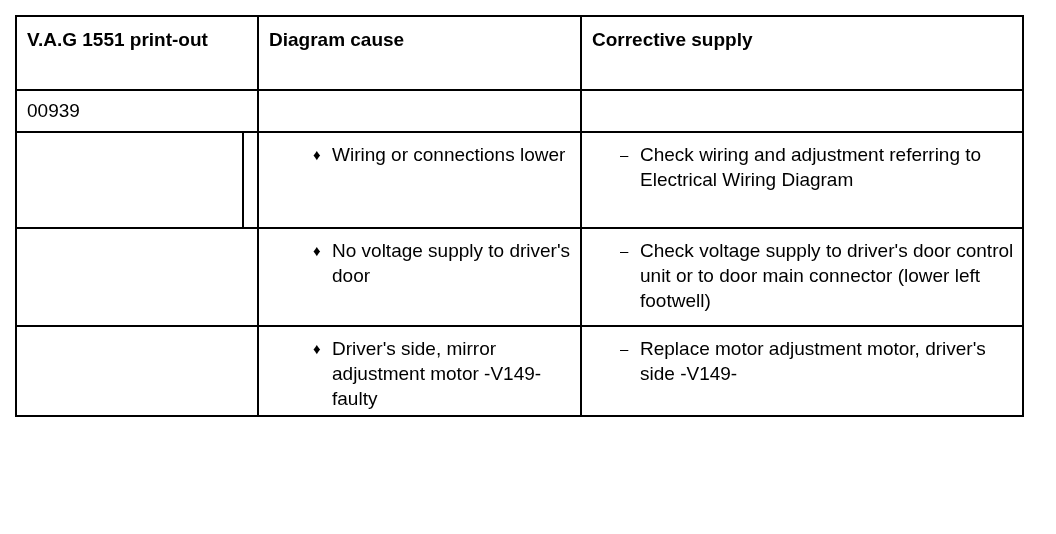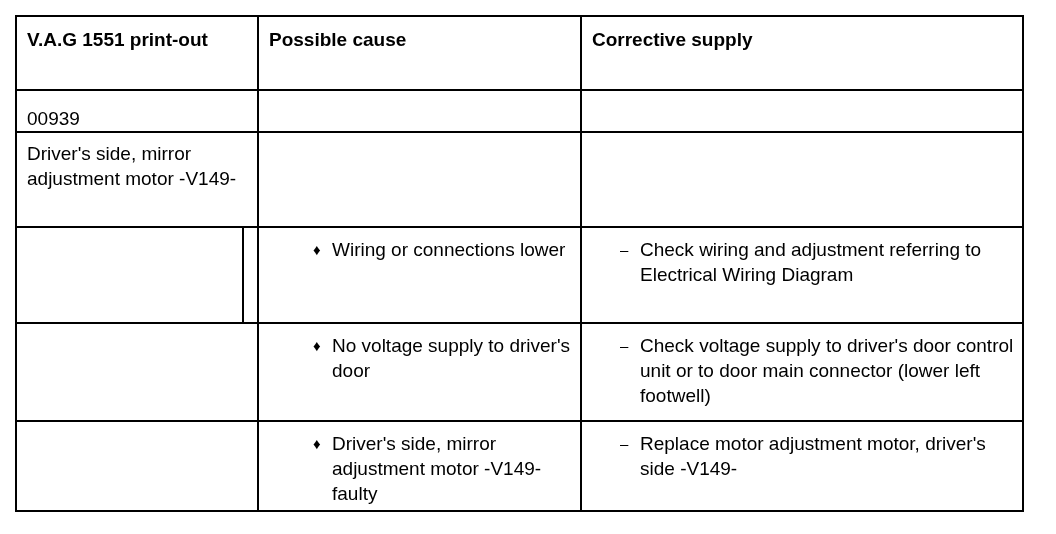--- a/index.html
+++ b/index.html
@@ -59,21 +59,21 @@
     letter-spacing: 0px;
     padding: 11px 10px 0 10px;
   }
 
   
   .code-cell { height: 40px; }
   .code-text {
     display: block;
     font-size: 19px;
     line-height: 23px;
-    padding: 16px 10px 0 10px;
+    padding: 8px 10px 0 10px;
   }
 
   
   .name-cell { height: 93px; }
   .name-text {
     display: block;
     font-size: 19px;
     line-height: 25px;
     padding: 8px 10px 0 10px;
   }
@@ -143,42 +143,35 @@
         <col class="c2">
         <col class="c3">
     </colgroup>
     <tbody>
 
       <tr>
         <th class="hdr-cell">
           <span class="hdr-text">V.A.G 1551 print-out</span>
         </th>
         <th class="hdr-cell">
-          <span class="hdr-text">Possible cause</span>
+          <span class="hdr-text">Diagram cause</span>
         </th>
         <th class="hdr-cell">
           <span class="hdr-text">Corrective supply</span>
         </th>
       </tr>
 
       <tr class="code-row">
         <td class="code-cell">
           <span class="code-text">00939</span>
         </td>
         <td class="code-cell blank-cell"></td>
         <td class="code-cell blank-cell"></td>
       </tr>
 
-      <tr class="name-row">
-        <td class="name-cell">
-          <span class="name-text">Driver's side, mirror adjustment motor -V149-</span>
-        </td>
-        <td class="name-cell blank-cell"></td>
-        <td class="name-cell blank-cell"></td>
-      </tr>
 
       <tr class="body-row-tall">
         <td class="split-cell blank-cell">
           <span class="sub-divider"></span>
         </td>
         <td class="cause-cell">
           <ul class="bullets">
             <li>
               <span class="marker">♦</span>
               <span>Wiring or connections lower</span>

